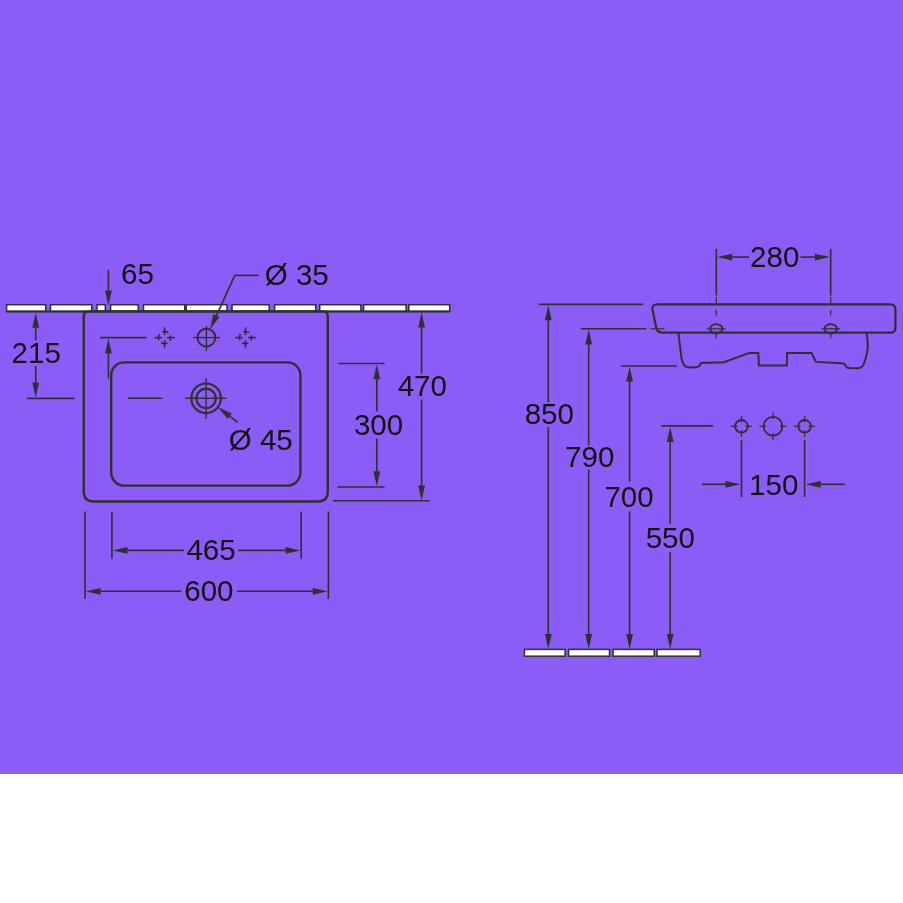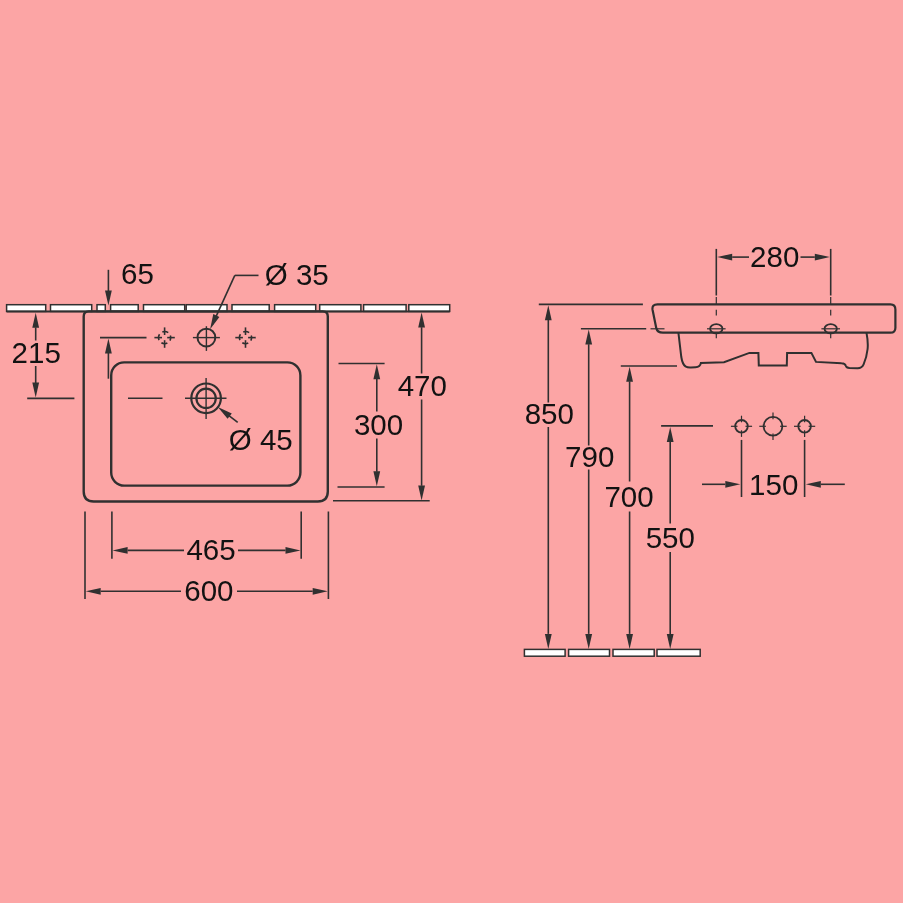--- a/index.html
+++ b/index.html
@@ -1,16 +1,16 @@
 <!DOCTYPE html>
 <html><head>
 <meta charset="utf-8">
 <style>
   html,body { margin:0; padding:0; background:#ffffff; }
-  #page { width:903px; height:903px; background:#fca5a5; position:relative; overflow:hidden; }
+  #page { width:903px; height:774px; background:#8b5cf6; position:relative; overflow:hidden; }
   svg { display:block; }
   text { font-family:"Liberation Sans", sans-serif; }
 </style>
 </head>
 <body>
 <div id="page">
 <svg width="903" height="903" viewBox="0 0 903 903">
 <rect x="6.6" y="304.7" width="39.1" height="6.699999999999989" fill="white" stroke="#303030" stroke-width="1.5"></rect>
 <rect x="50.5" y="304.7" width="41.2" height="6.699999999999989" fill="white" stroke="#303030" stroke-width="1.5"></rect>
 <rect x="97" y="304.7" width="8.299999999999997" height="6.699999999999989" fill="white" stroke="#303030" stroke-width="1.5"></rect>

